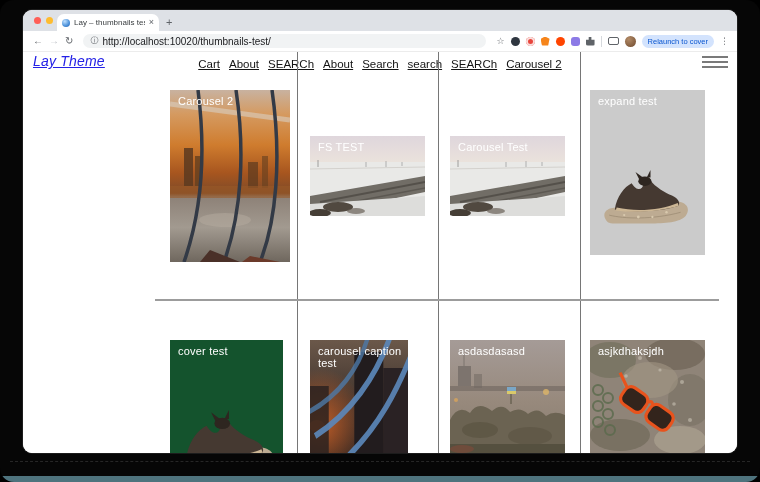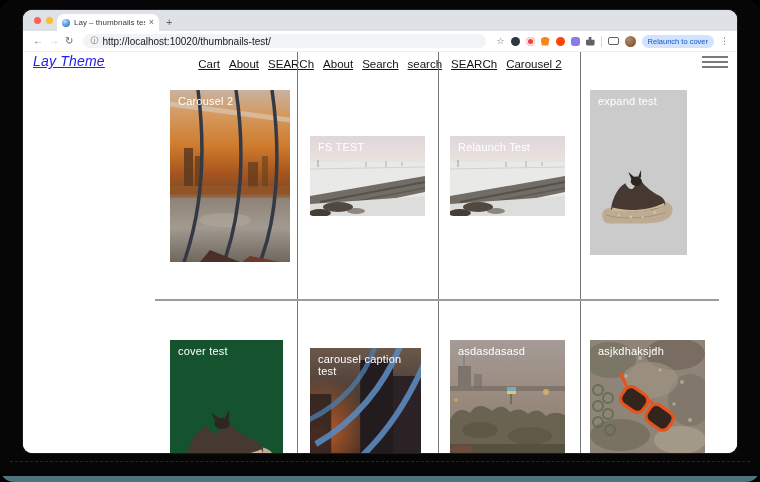--- a/index.html
+++ b/index.html
@@ -200,24 +200,24 @@
           <line x1="92" y1="26" x2="92" y2="30" stroke="#9a9a9a" stroke-width="0.7"></line>
           <path d="M0,33 L115,31" stroke="#d3d1cd" stroke-width="1"></path>
           <path d="M0,60 L115,40 L115,56 L0,80 Z" fill="#716d66"></path>
           <path d="M10,66 L115,46" stroke="#4e4a44" stroke-width="2" opacity="0.8"></path>
           <path d="M0,74 L115,52" stroke="#57534d" stroke-width="1.5" opacity="0.8"></path>
           <path d="M0,68 L115,60 L115,80 L0,80 Z" fill="#dddddb"></path>
           <ellipse cx="28" cy="71" rx="15" ry="5" fill="#514940"></ellipse>
           <ellipse cx="10" cy="77" rx="11" ry="4" fill="#453e36"></ellipse>
           <ellipse cx="46" cy="75" rx="9" ry="3" fill="#6a6158" opacity="0.7"></ellipse>
         </svg>
-        <span class="thumb-caption">Relaunch Test</span>
-      </div>
-
-      <div class="thumb" style="left:567px; top:38px; width:97px; height:165px; background:#cbcbcb;">
+        <span class="thumb-caption">Carousel Test</span>
+      </div>
+
+      <div class="thumb" style="left:567px; top:38px; width:115px; height:165px; background:#cbcbcb;">
         <svg viewBox="0 0 115 165" preserveAspectRatio="none">
           <g transform="translate(6,80) scale(0.94)">
             <path d="M10,52 C6,44 14,40 22,40 L84,33 C98,34 100,42 96,48 C92,55 76,57 60,57 L24,57 C14,57 12,56 10,52 Z" fill="#bdab92"></path>
             <path d="M20,42 C22,28 30,18 38,14 C44,24 50,20 50,16 C46,12 50,6 56,8 C60,16 70,22 78,26 C86,29 90,33 88,38 C70,44 40,46 20,42 Z" fill="#453931"></path>
             <ellipse cx="52" cy="12" rx="7" ry="5" fill="#2e2620"></ellipse>
             <path d="M46,10 L42,2 L50,8 Z" fill="#2e2620"></path>
             <path d="M54,8 L58,0 L58,8 Z" fill="#2e2620"></path>
             <path d="M22,40 C45,45 70,42 87,35 L88,38 C70,44 40,46 21,43 Z" fill="#cdb795"></path>
             <path d="M14,48 C30,52 60,53 90,45" stroke="#8f7f68" stroke-width="1" fill="none" opacity="0.6"></path>
             <circle cx="30" cy="48" r="1.2" fill="#d8c9ae"></circle>
@@ -236,21 +236,21 @@
             <path d="M20,42 C22,28 30,18 38,14 C44,24 50,20 50,16 C46,12 50,6 56,8 C60,16 70,22 78,26 C86,29 90,33 88,38 C70,44 40,46 20,42 Z" fill="#453931"></path>
             <ellipse cx="52" cy="12" rx="7" ry="5" fill="#2e2620"></ellipse>
             <path d="M46,10 L42,2 L50,8 Z" fill="#2e2620"></path>
             <path d="M54,8 L58,0 L58,8 Z" fill="#2e2620"></path>
             <path d="M22,40 C45,45 70,42 87,35 L88,38 C70,44 40,46 21,43 Z" fill="#cdb795"></path>
           </g>
         </svg>
         <span class="thumb-caption">cover test</span>
       </div>
 
-      <div class="thumb" style="left:287px; top:288px; width:111px; height:113px;margin-top:8px;">
+      <div class="thumb" style="left:287px; top:288px; width:98px; height:113px;">
         <svg viewBox="0 0 115 113" preserveAspectRatio="none">
           <defs>
             <linearGradient id="dusk" x1="0" y1="0" x2="0" y2="1">
               <stop offset="0" stop-color="#6b584a"></stop>
                 <stop offset="0.5" stop-color="#43362f"></stop>
                 <stop offset="1" stop-color="#2b2422"></stop>
             </linearGradient>
             <radialGradient id="glow" cx="0.1" cy="0.75" r="0.5">
               <stop offset="0" stop-color="#d06226" stop-opacity="0.9"></stop>
                 <stop offset="1" stop-color="#d06226" stop-opacity="0"></stop>

